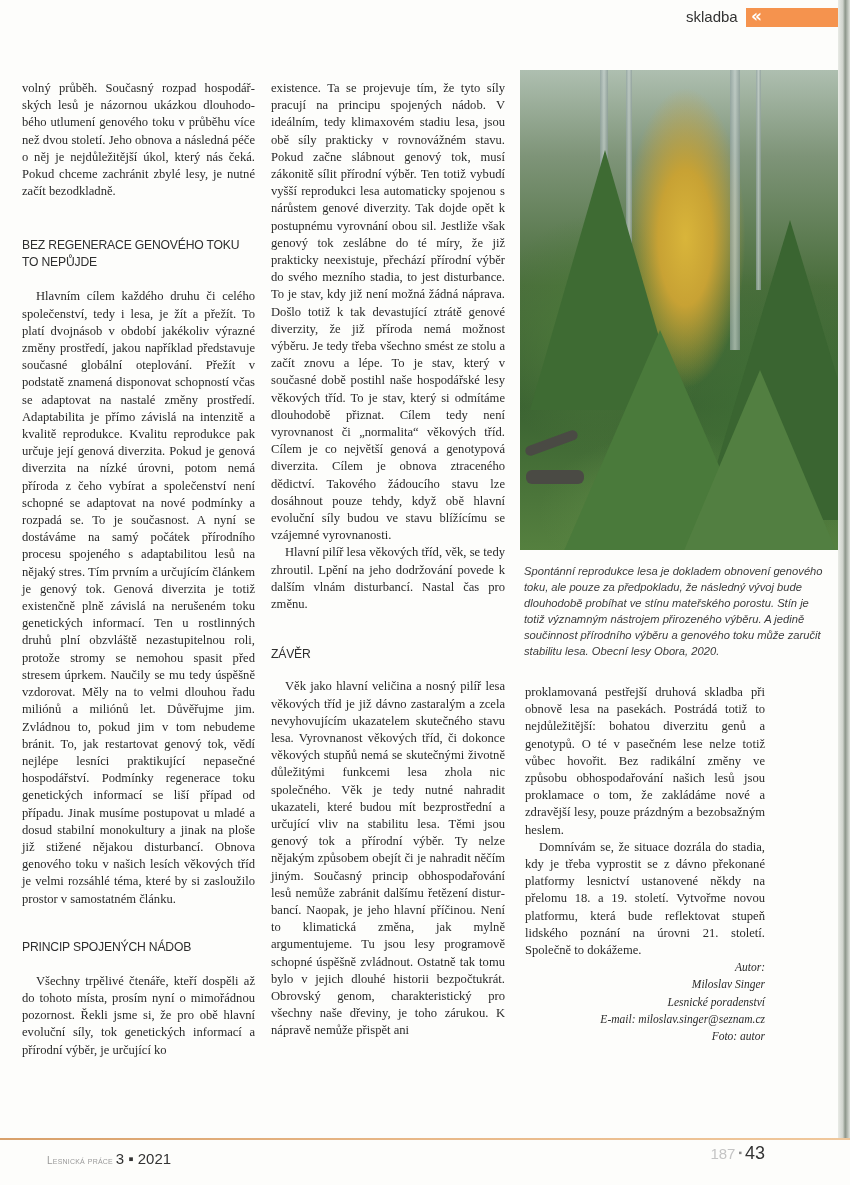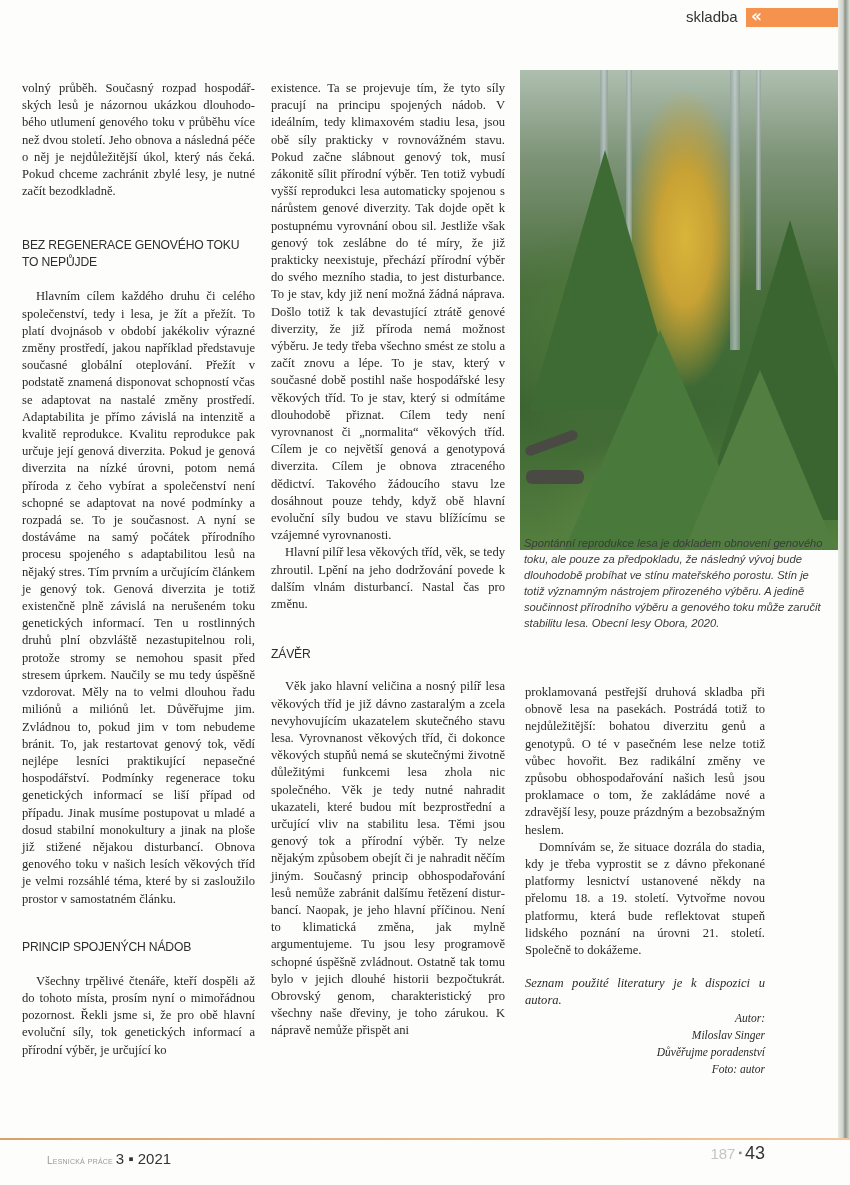--- a/index.html
+++ b/index.html
@@ -50,21 +50,21 @@
       radial-gradient(ellipse 60px 150px at 52% 35%, #d9b53a 0%, #c8a234 45%, rgba(200,162,52,0) 100%),
       radial-gradient(ellipse 110px 120px at 25% 55%, #4d7a3a 0%, rgba(77,122,58,0) 100%),
       radial-gradient(ellipse 120px 140px at 80% 70%, #3f6e35 0%, rgba(63,110,53,0) 100%),
       radial-gradient(ellipse 140px 80px at 50% 92%, #5e8a45 0%, rgba(94,138,69,0) 100%),
       linear-gradient(180deg, #aebfb0 0%, #7e9478 18%, #4a6e3c 45%, #3b6332 70%, #55803f 100%);
   }
   .photo .trunk { position: absolute; top: 0; width: 8px; background: linear-gradient(90deg,#8fa0a0,#c7d1cf,#8a9a98); opacity: 0.7; }
   .photo .spruce { position: absolute; width: 0; height: 0; border-left-style: solid; border-right-style: solid; border-bottom-style: solid; border-left-color: transparent; border-right-color: transparent; }
   .photo .log { position: absolute; background: #4a4a44; border-radius: 6px; }
   .caption {
-    position: absolute; left: 524px; top: 535px; width: 300px;
+    position: absolute; left: 524px; top: 563px; width: 300px;
     font-family: "Liberation Sans", "DejaVu Sans", sans-serif;
     font-style: italic; font-size: 11.2px; line-height: 16px; color: #3b3b3b;
   }
   .lit {
     font-style: italic; margin-top: 16px !important; text-indent: 14px;
   }
   .sig { text-align: right; font-style: italic; font-size: 11.5px; line-height: 17.2px; }
   .footer-line {
     position: absolute; left: 0; top: 1138px; width: 850px; height: 2px;
     background: linear-gradient(90deg, #d8a06a, #e8b888 50%, #f0c89c);
@@ -131,25 +131,25 @@
   <div class="spruce" style="left:160px;top:300px;border-left-width:80px;border-right-width:80px;border-bottom-width:190px;border-bottom-color:#527f41;"></div>
   <div class="log" style="left:4px;top:368px;width:55px;height:10px;transform:rotate(-20deg);"></div>
   <div class="log" style="left:6px;top:400px;width:58px;height:14px;"></div>
 </div>
 
 <div class="caption">Spontánní reprodukce lesa je dokladem obnovení genového toku, ale pouze za předpokladu, že následný vývoj bude dlouhodobě probíhat ve stínu mateřského porostu. Stín je totiž významným nástrojem přirozeného výběru. A jedině součinnost přírodního výběru a genového toku může zaručit stabilitu lesa. Obecní lesy Obora, 2020.</div>
 
 <div class="col col3">
   <p>proklamovaná pestřejší druhová skladba při obnově lesa na pasekách. Postrádá to­tiž to nejdůležitější: bohatou diverzitu genů a genotypů. O té v pasečném lese nelze totiž vůbec hovořit. Bez radikální změny ve způsobu obhospodařování na­šich lesů jsou proklamace o tom, že za­kládáme nové a zdravější lesy, pouze prázdným a bezobsažným heslem.</p>
   <p class="ind">Domnívám se, že situace dozrála do stadia, kdy je třeba vyprostit se z dávno překonané platformy lesnictví ustanovené někdy na přelomu 18. a 19. století. Vy­tvořme novou platformu, která bude reflek­tovat stupeň lidského poznání na úrovni 21. století. Společně to dokážeme.</p>
-  <p class="lit">Seznam použité literatury je k dispozi­ci u autora.</p>
   <div class="sig">
     <div>Autor:</div>
     <div>Miloslav Singer</div>
-    <div>Důvěřujme poradenství</div>
+    <div>Lesnické poradenství</div>
+    <div>E-mail: miloslav.singer@seznam.cz</div>
     <div>Foto: autor</div>
   </div>
 </div>
 
 <div class="footer-line"></div>
 <div class="footer-left">
   <span class="mag">Lesnická práce</span>
   <span class="issue">3 ▪ 2021</span>
 </div>
 <div class="footer-right">

